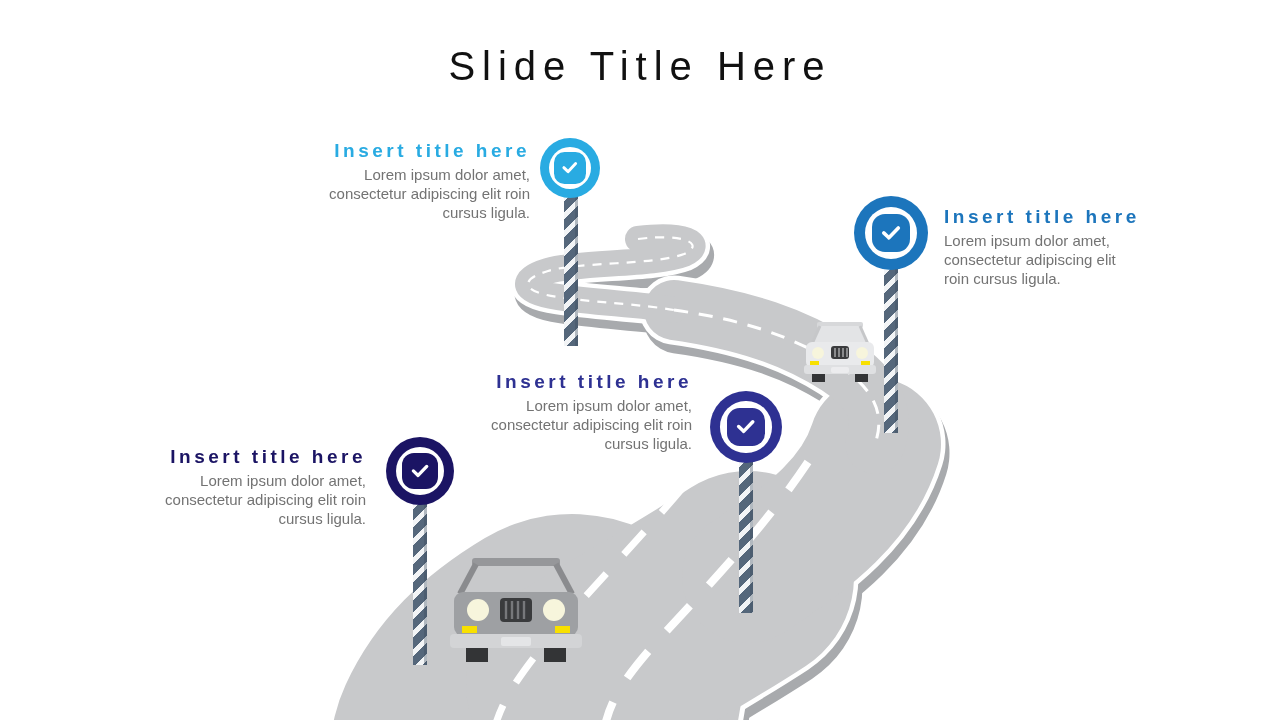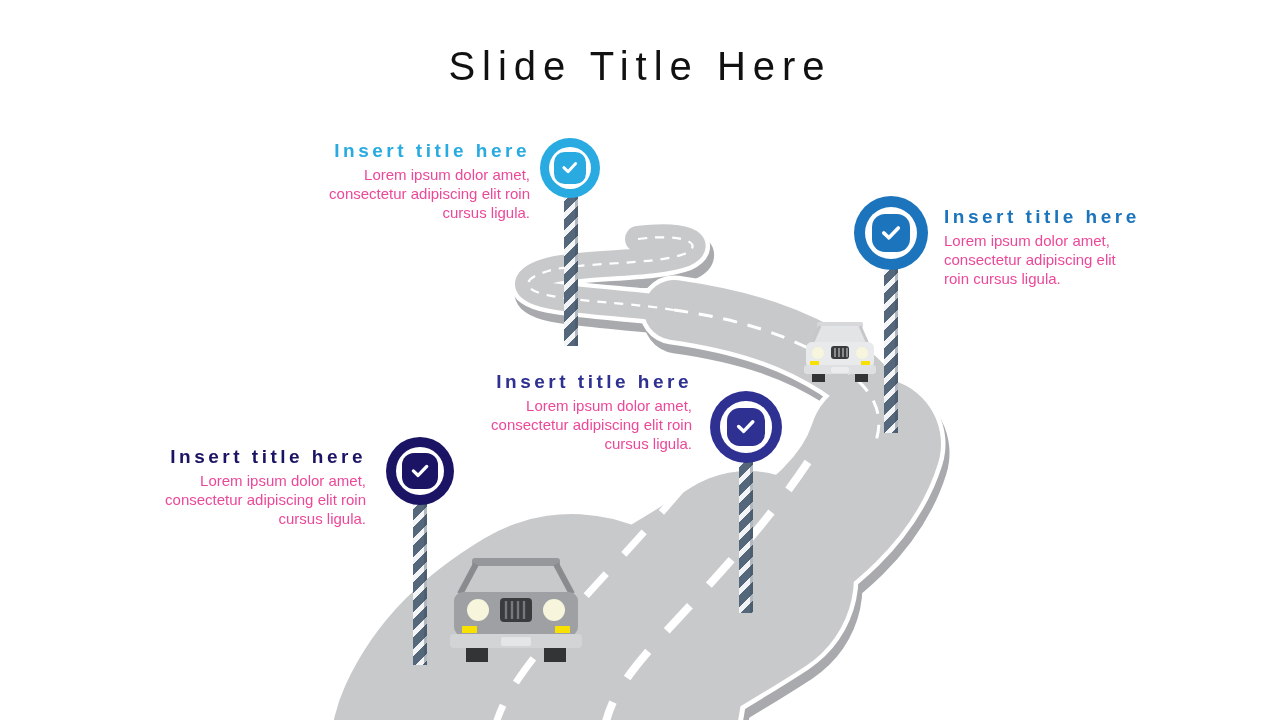--- a/index.html
+++ b/index.html
@@ -16,21 +16,21 @@
     font-size:40px;font-weight:500;letter-spacing:7px;color:#111111;
   }
 
   
   .ms-block{position:absolute;}
   .ms-title{
     font-size:19px;font-weight:600;letter-spacing:3.5px;
     margin:4px 0 3px 0;white-space:nowrap;
   }
   .ms-body{
-    font-size:15px;line-height:19px;color:#ec4899;white-space:pre-line;
+    font-size:15px;line-height:19px;color:#737373;white-space:pre-line;
   }
   .align-right{text-align:right;}
   .align-left{text-align:left;}
 
   
   .badge{position:absolute;border-radius:50%;display:grid;place-items:center;}
   .badge .gap{width:71%;height:71%;background:#ffffff;border-radius:50%;display:grid;place-items:center;}
   .badge .core{width:73%;height:73%;border-radius:34%;display:grid;place-items:center;}
   .badge svg{width:62%;height:62%;display:block;}
 

